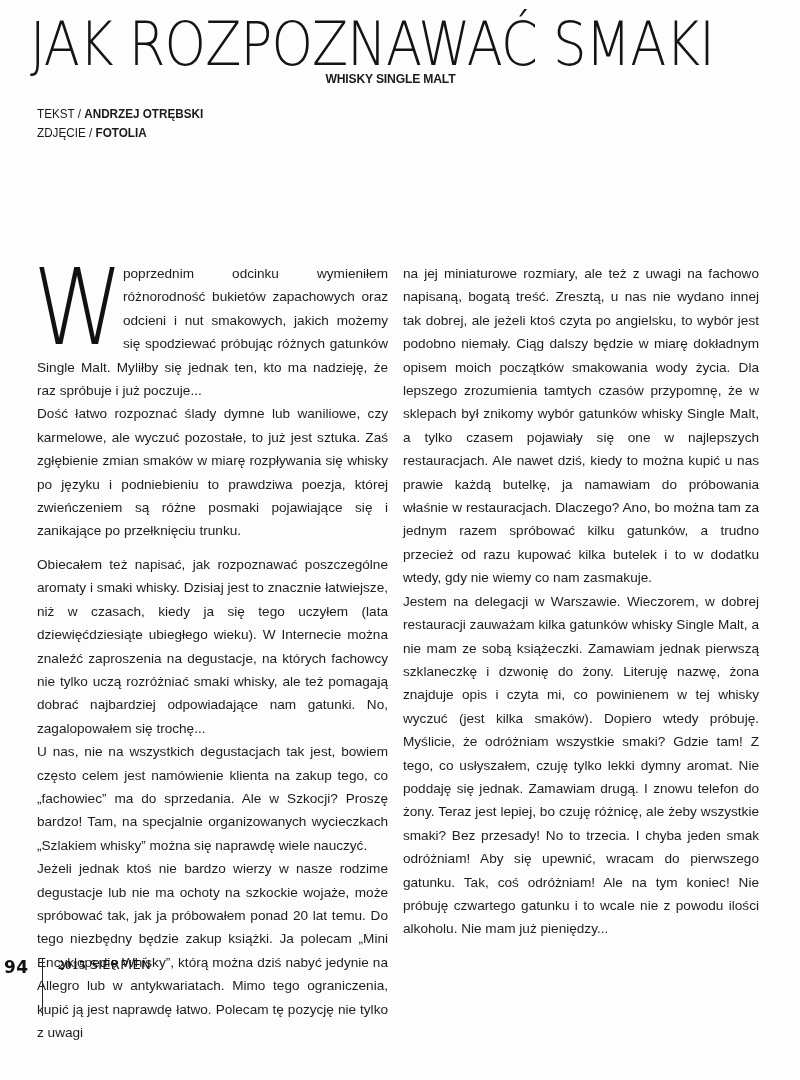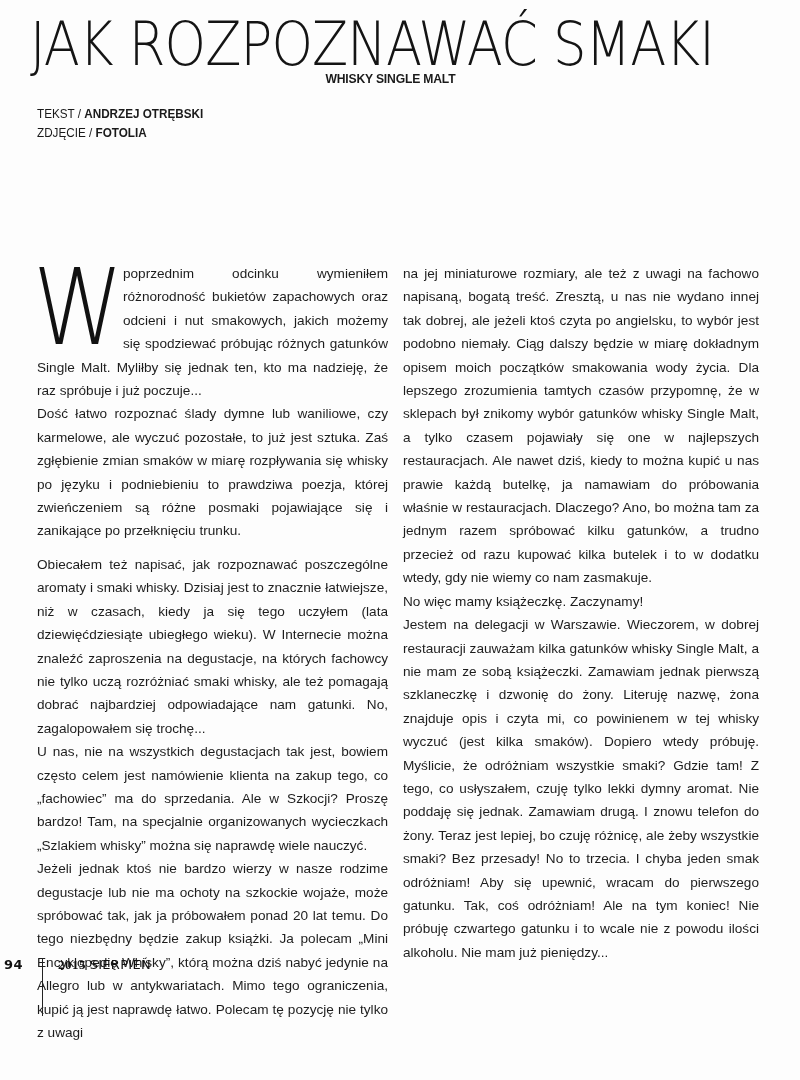--- a/index.html
+++ b/index.html
@@ -97,21 +97,21 @@
       transform-origin: left top;
       width: 84px;
       overflow: visible;
     }
     .footer-page {
       position: absolute;
       left: 4px;
       top: 957px;
       font-family: "DejaVu Sans", sans-serif;
       font-weight: bold;
-      font-size: 13px;
+      font-size: 17px;
       letter-spacing: 0.5px;
       color: #111;
     }
     .footer-divider {
       position: absolute;
       left: 42px;
       top: 958px;
       width: 1px;
       height: 58px;
       background: #222;
@@ -154,21 +154,20 @@
 <div class="column col-left">
   <p><span class="dropcap">W</span><span>poprzednim odcinku wymieniłem różnorodność bukietów zapachowych oraz odcieni i nut smakowych, jakich możemy się spodziewać próbując różnych gatunków Single Malt. Myliłby się jednak ten, kto ma nadzieję, że raz spróbuje i już poczuje...</span></p>
   <p>Dość łatwo rozpoznać ślady dymne lub waniliowe, czy karmelowe, ale wyczuć pozostałe, to już jest sztuka. Zaś zgłębienie zmian smaków w miarę rozpływania się whisky po języku i podniebieniu to prawdziwa poezja, której zwieńczeniem są różne posmaki pojawiające się i zanikające po przełknięciu trunku.</p>
   <p class="gap">Obiecałem też napisać, jak rozpoznawać poszczególne aromaty i smaki whisky. Dzisiaj jest to znacznie łatwiejsze, niż w czasach, kiedy ja się tego uczyłem (lata dziewięćdziesiąte ubiegłego wieku). W Internecie można znaleźć zaproszenia na degustacje, na których fachowcy nie tylko uczą rozróżniać smaki whisky, ale też pomagają dobrać najbardziej odpowiadające nam gatunki. No, zagalopowałem się trochę...</p>
   <p>U nas, nie na wszystkich degustacjach tak jest, bowiem często celem jest namówienie klienta na zakup tego, co „fachowiec” ma do sprzedania. Ale w Szkocji? Proszę bardzo! Tam, na specjalnie organizowanych wycieczkach „Szlakiem whisky” można się naprawdę wiele nauczyć.</p>
   <p>Jeżeli jednak ktoś nie bardzo wierzy w nasze rodzime degustacje lub nie ma ochoty na szkockie wojaże, może spróbować tak, jak ja próbowałem ponad 20 lat temu. Do tego niezbędny będzie zakup książki. Ja polecam „Mini Encyklopedię Whisky”, którą można dziś nabyć jedynie na Allegro lub w antykwariatach. Mimo tego ograniczenia, kupić ją jest naprawdę łatwo. Polecam tę pozycję nie tylko z uwagi</p>
 </div>
 
 <div class="column col-right">
   <p>na jej miniaturowe rozmiary, ale też z uwagi na fachowo napisaną, bogatą treść. Zresztą, u nas nie wydano innej tak dobrej, ale jeżeli ktoś czyta po angielsku, to wybór jest podobno niemały. Ciąg dalszy będzie w miarę dokładnym opisem moich początków smakowania wody życia. Dla lepszego zrozumienia tamtych czasów przypomnę, że w sklepach był znikomy wybór gatunków whisky Single Malt, a tylko czasem pojawiały się one w najlepszych restauracjach. Ale nawet dziś, kiedy to można kupić u nas prawie każdą butelkę, ja namawiam do próbowania właśnie w restauracjach. Dlaczego? Ano, bo można tam za jednym razem spróbować kilku gatunków, a trudno przecież od razu kupować kilka butelek i to w dodatku wtedy, gdy nie wiemy co nam zasmakuje.</p>
-  <p>No więc mamy książeczkę. Zaczynamy!</p>
   <p>Jestem na delegacji w Warszawie. Wieczorem, w dobrej restauracji zauważam kilka gatunków whisky Single Malt, a nie mam ze sobą książeczki. Zamawiam jednak pierwszą szklaneczkę i dzwonię do żony. Literuję nazwę, żona znajduje opis i czyta mi, co powinienem w tej whisky wyczuć (jest kilka smaków). Dopiero wtedy próbuję. Myślicie, że odróżniam wszystkie smaki? Gdzie tam! Z tego, co usłyszałem, czuję tylko lekki dymny aromat. Nie poddaję się jednak. Zamawiam drugą. I znowu telefon do żony. Teraz jest lepiej, bo czuję różnicę, ale żeby wszystkie smaki? Bez przesady! No to trzecia. I chyba jeden smak odróżniam! Aby się upewnić, wracam do pierwszego gatunku. Tak, coś odróżniam! Ale na tym koniec! Nie próbuję czwartego gatunku i to wcale nie z powodu ilości alkoholu. Nie mam już pieniędzy...</p>
 </div>
 
 <div class="footer-page">94</div>
 <div class="footer-divider"></div>
 <div class="footer-issue">
   <span class="footer-year">2015</span>
   <span class="footer-month">SIERPIEŃ</span>
 </div>
 

